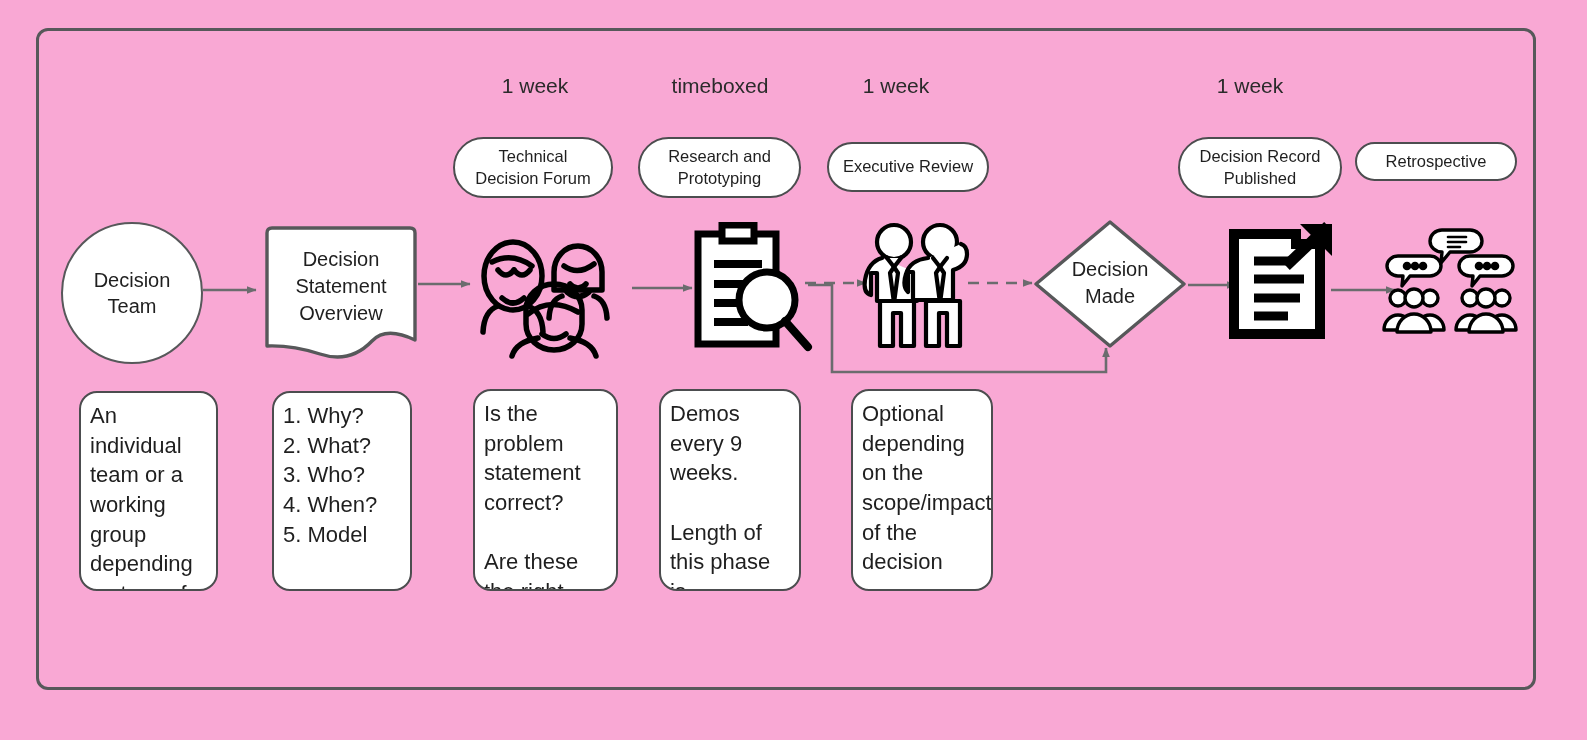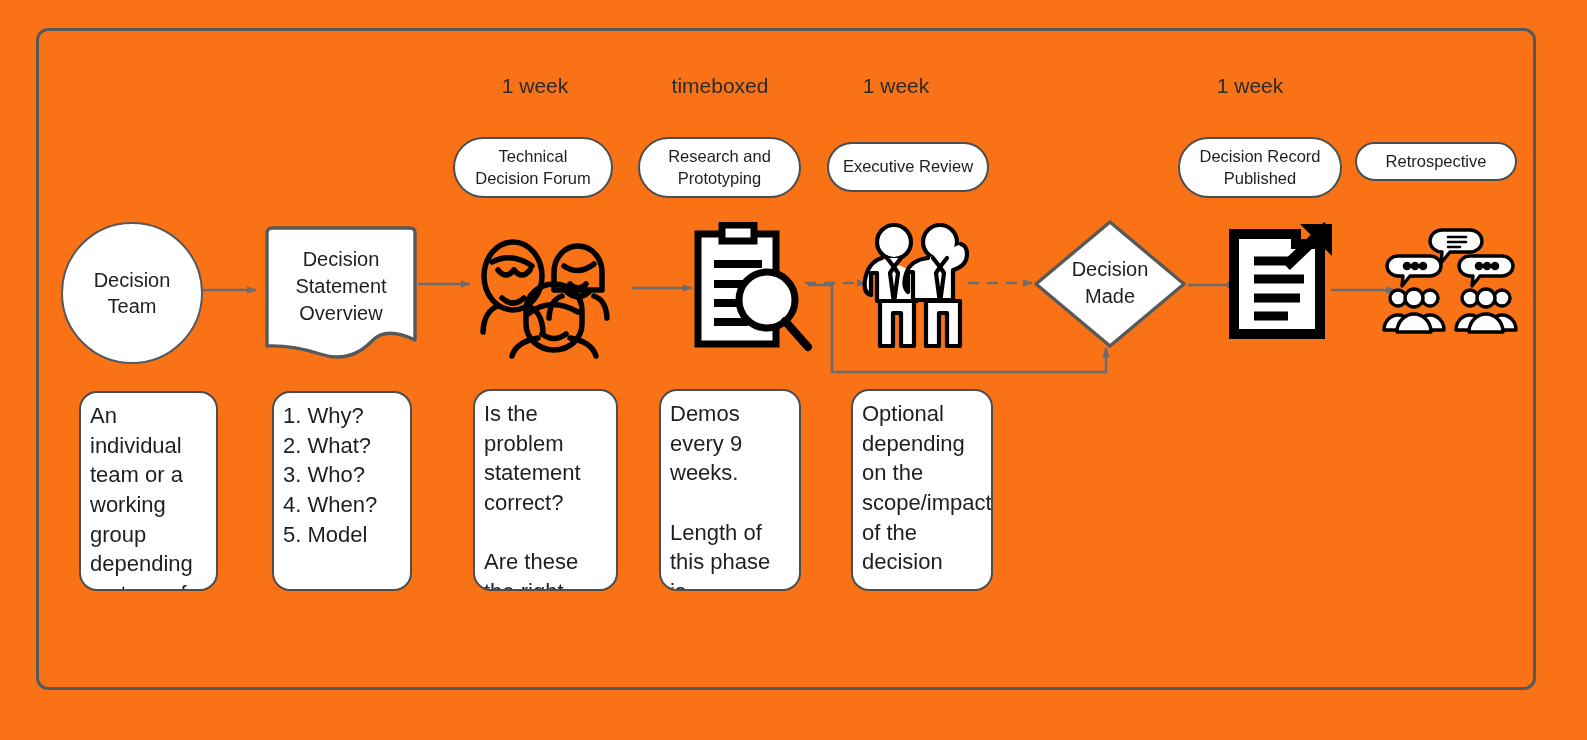--- a/index.html
+++ b/index.html
@@ -5,21 +5,21 @@
   html, body {
     margin: 0;
     padding: 0;
     background: #ffffff;
     font-family: "Liberation Sans", sans-serif;
   }
   #stage {
     position: relative;
     width: 1587px;
     height: 740px;
-    background: #f97316;
+    background: #f9a8d4;
     overflow: hidden;
   }
   .frame {
     position: absolute;
     left: 36px;
     top: 28px;
     width: 1500px;
     height: 662px;
     border: 3px solid #57585a;
     border-radius: 12px;

